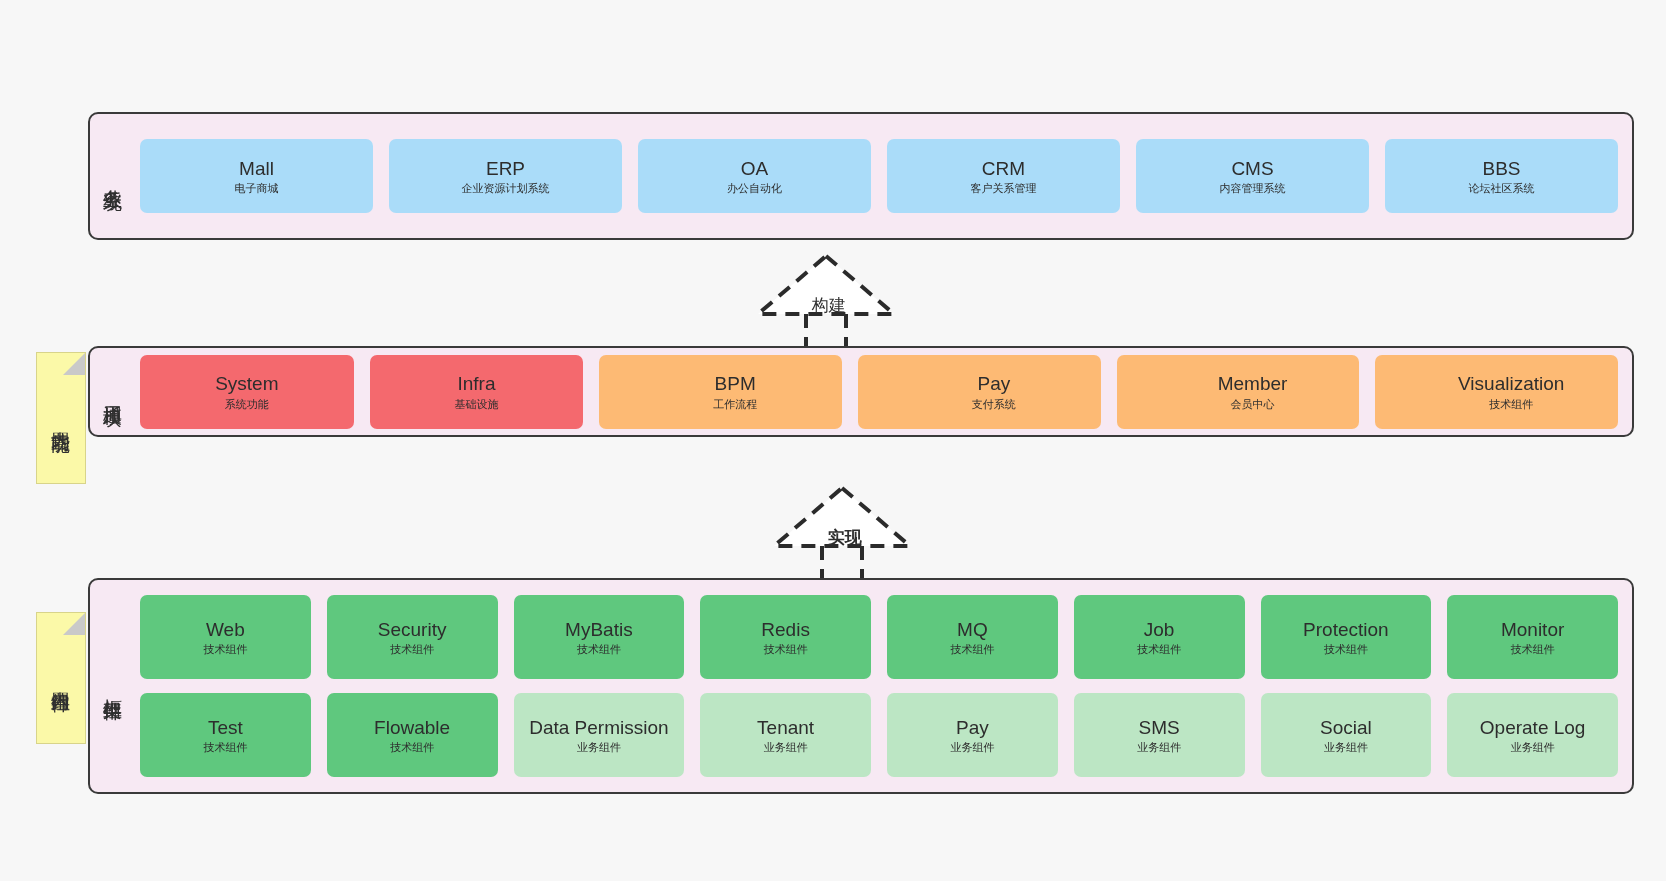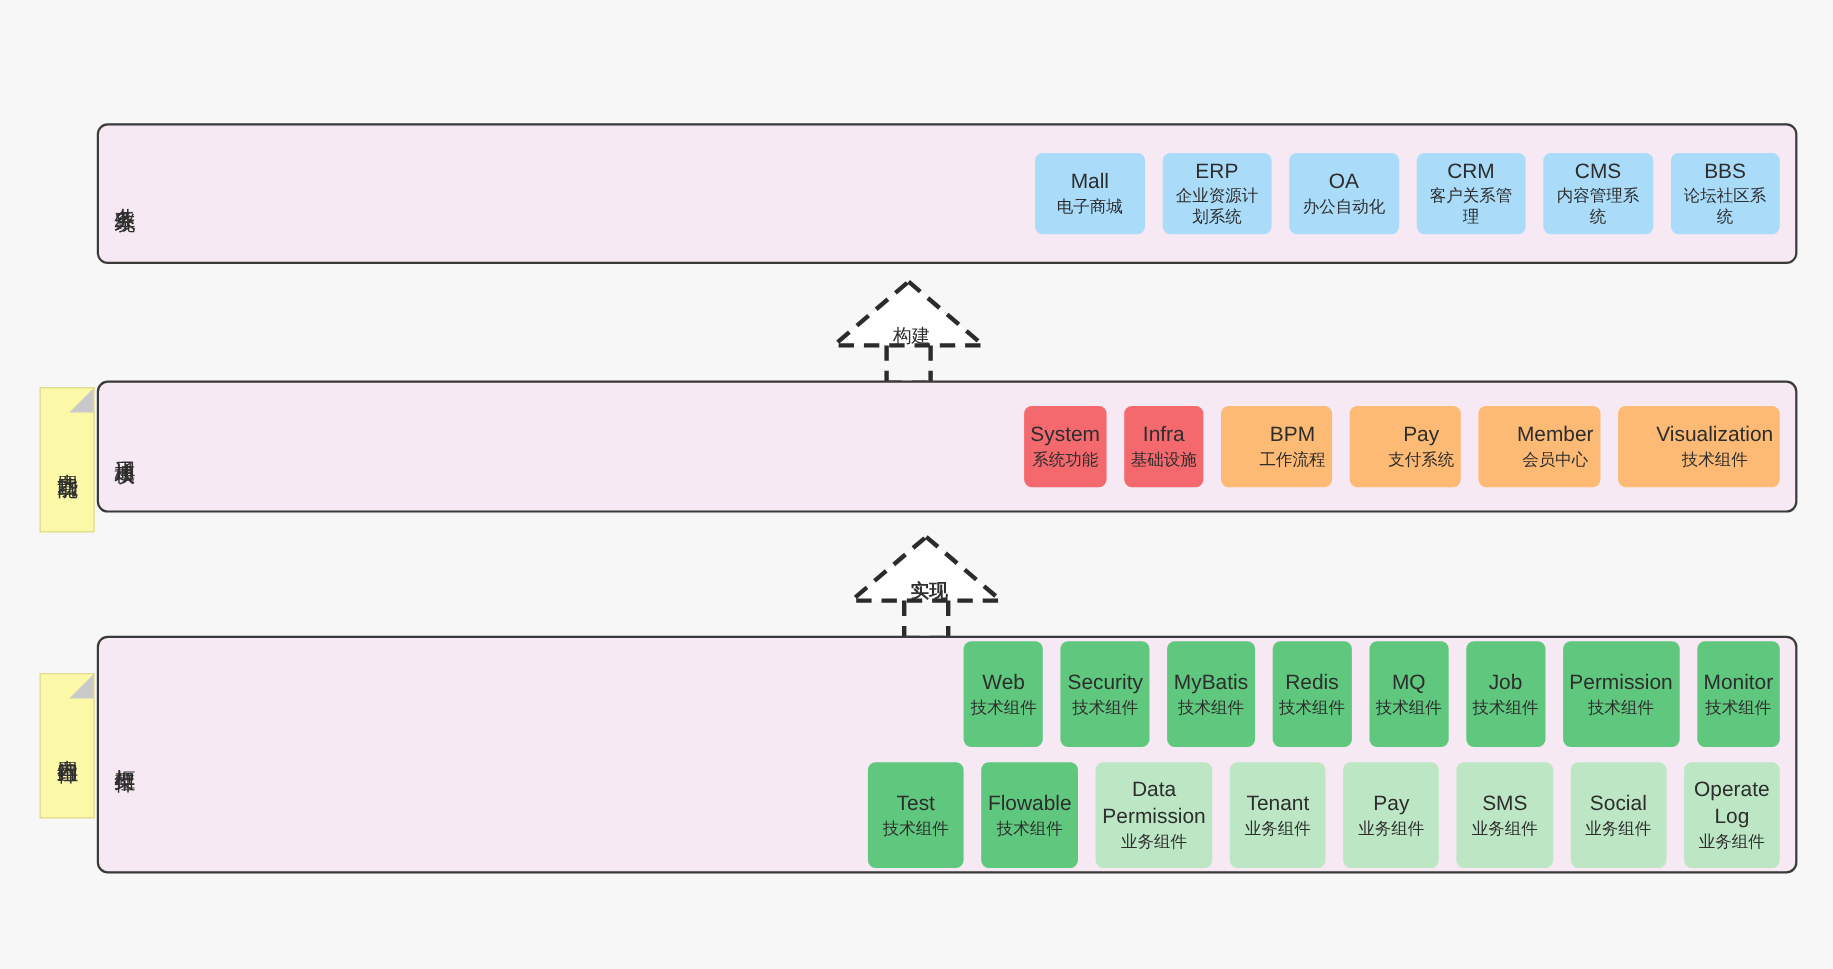--- a/index.html
+++ b/index.html
@@ -51,21 +51,20 @@
   }
 
   .layer-body {
     flex: 1 1 auto;
     display: flex;
     flex-direction: column;
     justify-content: center;
     gap: 14px;
     padding: 0 14px 0 4px;
     box-sizing: border-box;
-    align-items: flex-end;
   }
 
   .box-row {
     display: flex;
     flex-direction: row;
     gap: 16px;
   }
 
   
   .card {
@@ -75,36 +74,36 @@
     flex-direction: column;
     align-items: center;
     justify-content: center;
     text-align: center;
     line-height: 1.28;
     box-sizing: border-box;
     padding: 4px 6px;
     color: #2d2d2d;
   }
   .card .t1 { font-size: 19px; }
-  .card .t2 { font-size: 15px; }
+  .card .t2 { font-size: 11px; }
 
   .card.blue        { background: #aadcf9; }
   .card.red         { background: #f4696e; }
   .card.pink        { background: #fdba74; padding-left: 35px; }
   .card.green       { background: #5fc87e; }
   .card.lightgreen  { background: #bce6c4; }
 
   
   #layer-business { left: 88px;  top: 112px; width: 1546px; height: 128px; }
-  #layer-common   { left: 88px;  top: 346px; width: 1546px; height: 120px; }
+  #layer-common   { left: 88px;  top: 346px; width: 1546px; height: 91px; }
   #layer-framework{ left: 88px;  top: 578px; width: 1546px; height: 216px; }
 
   #layer-business  .card { height: 74px; }
   #layer-common    .card { height: 74px; }
-  #layer-framework .card { height: 96px; }
+  #layer-framework .card { height: 84px; }
 
   
   .note {
     position: absolute;
     width: 50px;
     background: #fbf9a8;
     border: 1px solid #d8d48a;
     box-sizing: border-box;
     display: flex;
     align-items: center;
@@ -258,21 +257,21 @@
         </div>
         <div class="card green">
           <span class="t1">MQ</span>
           <span class="t2">技术组件</span>
         </div>
         <div class="card green">
           <span class="t1">Job</span>
           <span class="t2">技术组件</span>
         </div>
         <div class="card green">
-          <span class="t1">Permission</span>
+          <span class="t1">Protection</span>
           <span class="t2">技术组件</span>
         </div>
         <div class="card green">
           <span class="t1">Monitor</span>
           <span class="t2">技术组件</span>
         </div>
       </div>
 
       <div class="box-row">
         <div class="card green">

